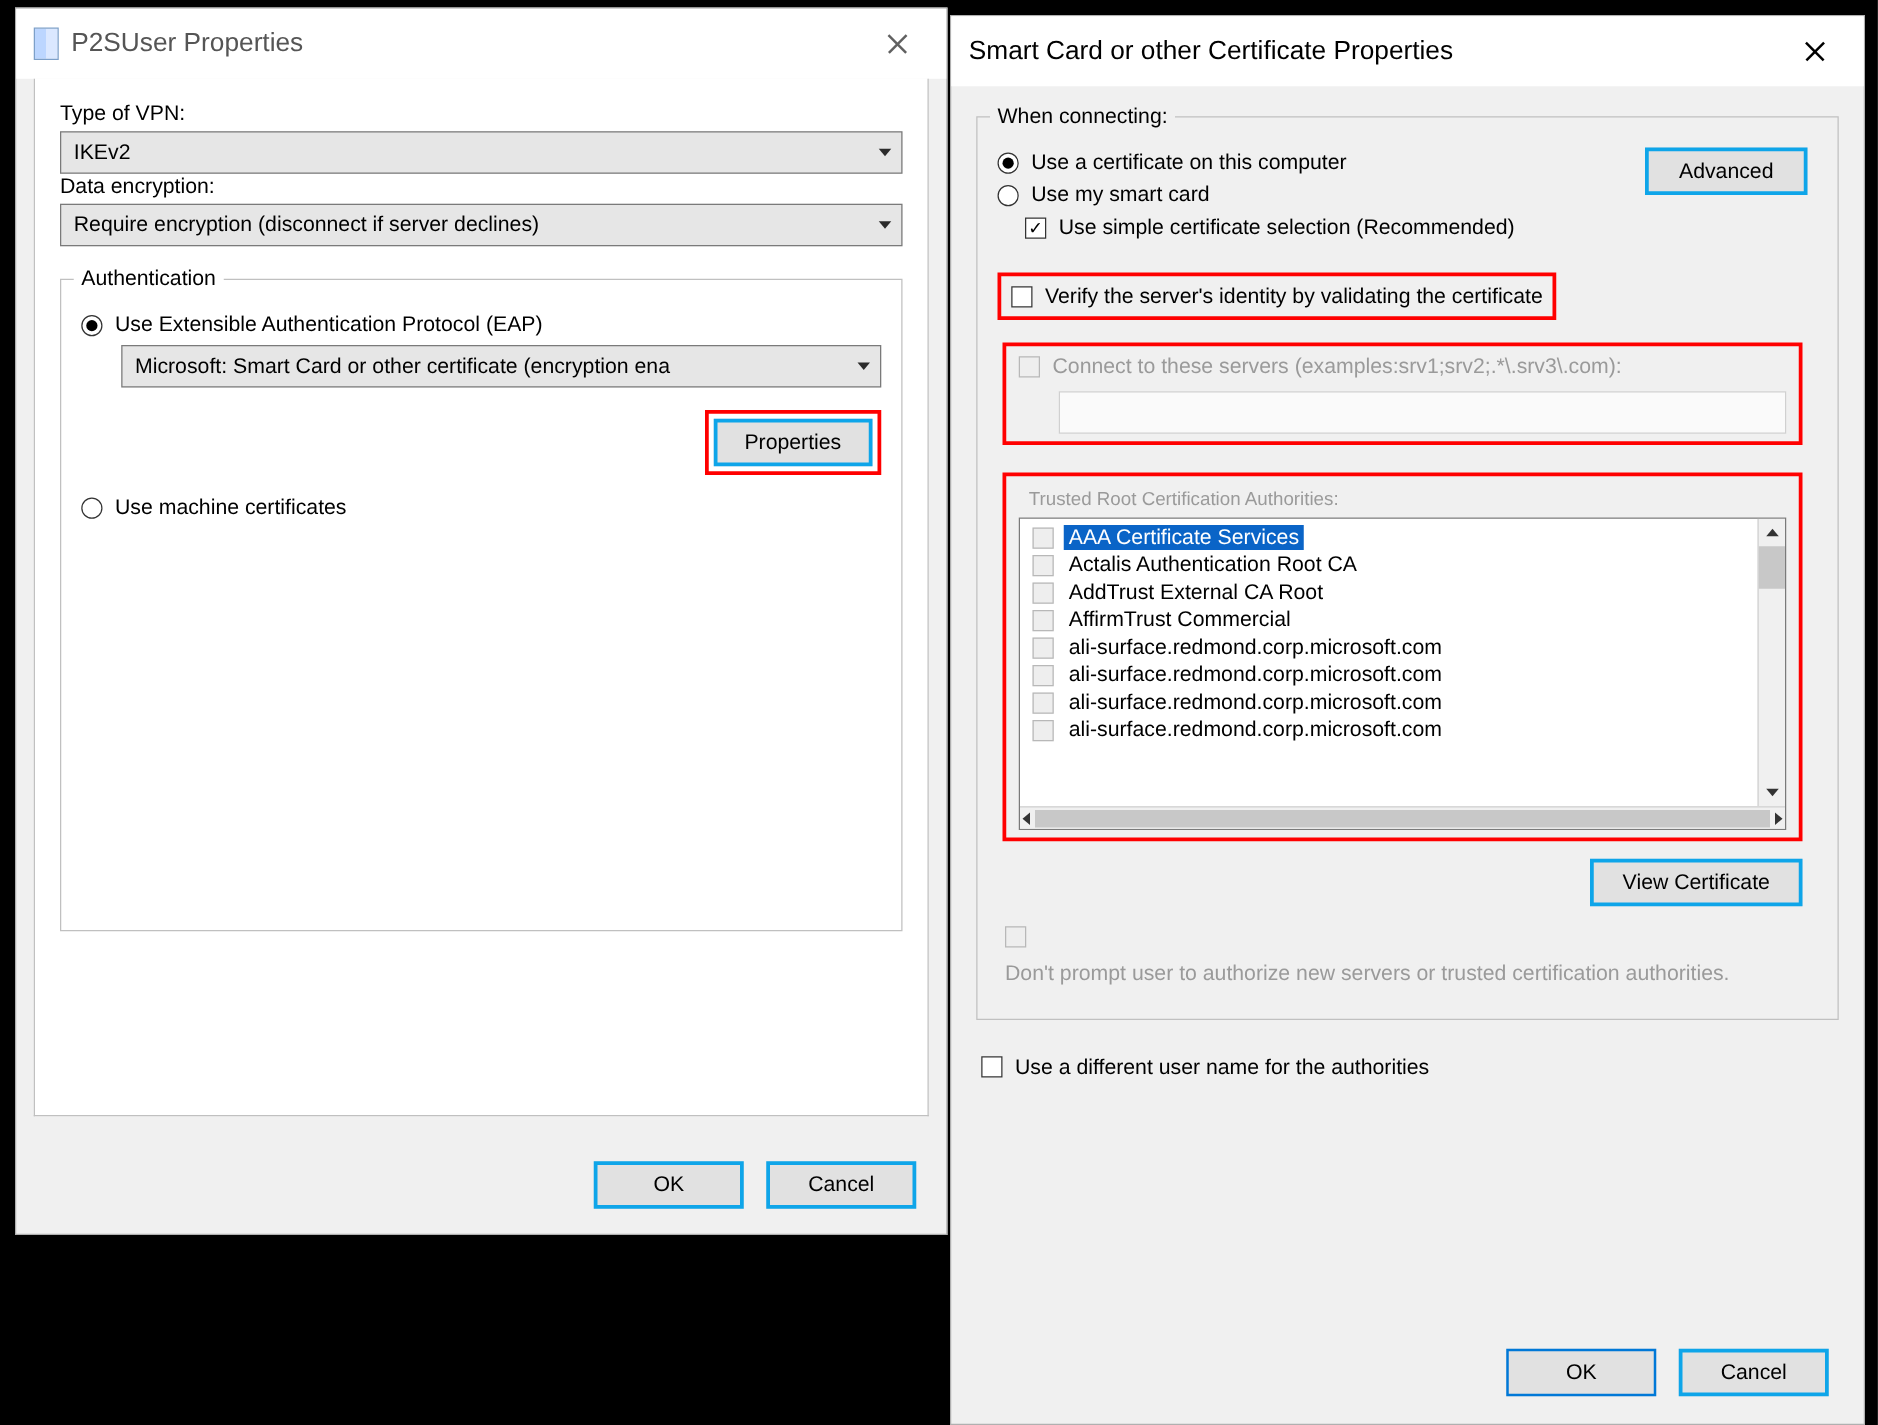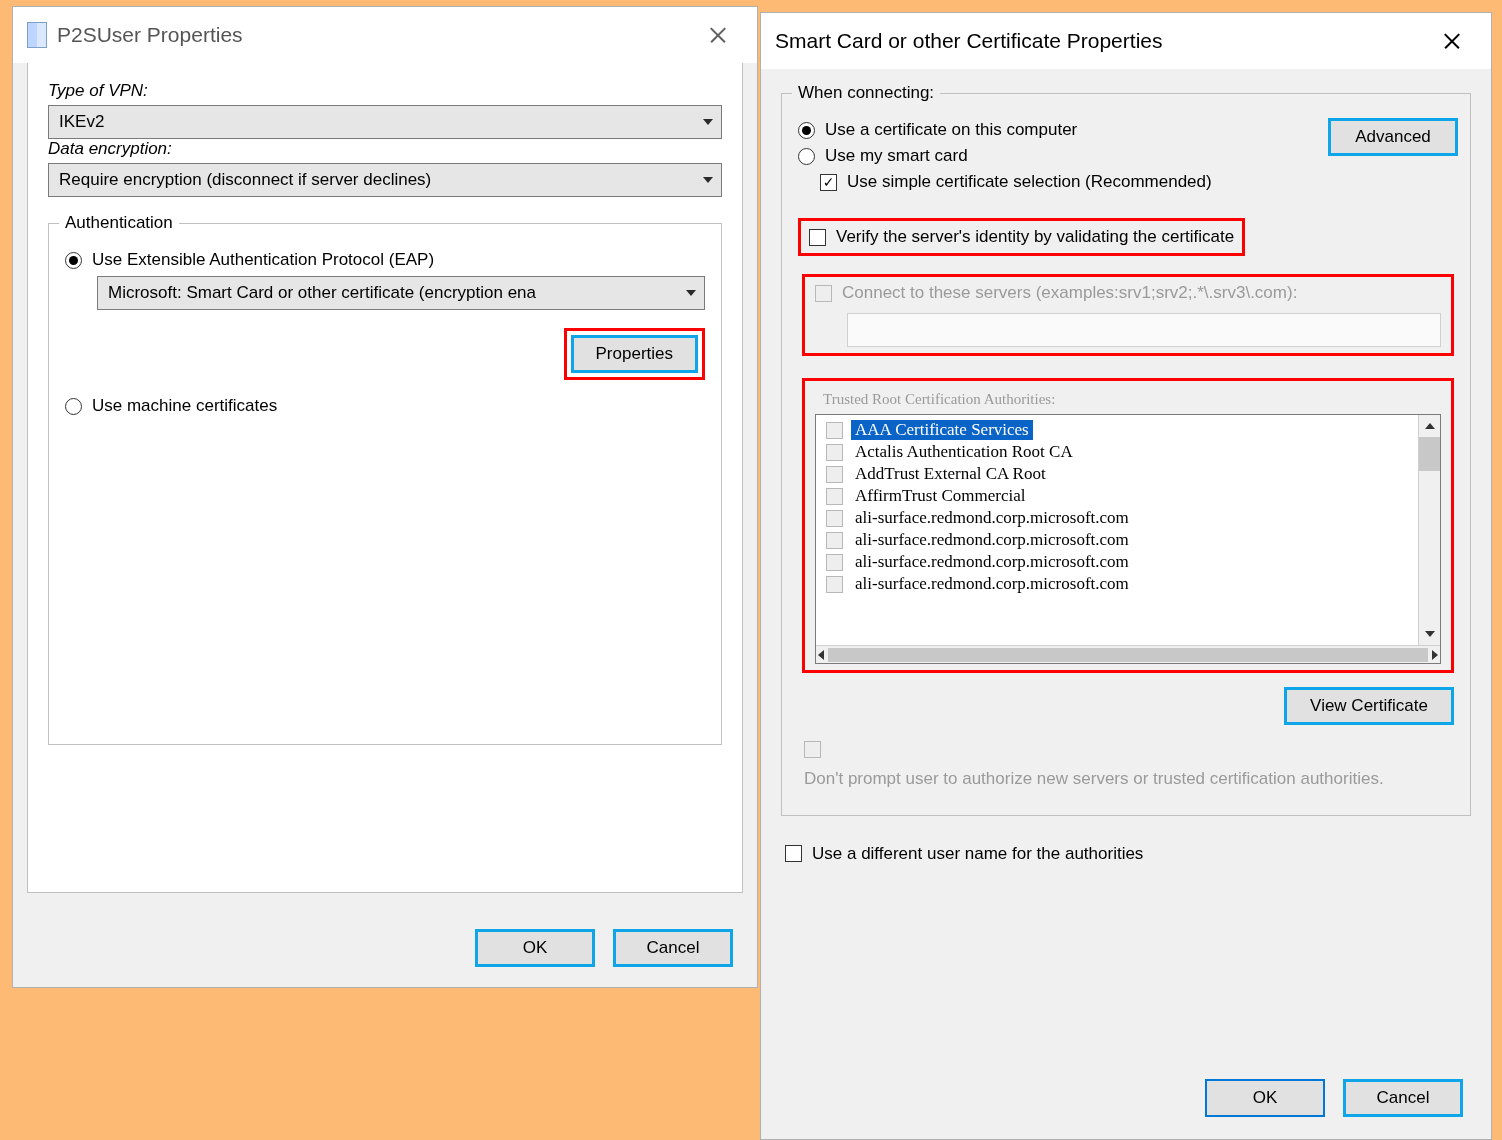--- a/index.html
+++ b/index.html
@@ -6,21 +6,21 @@
   body {
     font-family: "Segoe UI", Tahoma, sans-serif;
     font-size: 15px;
     color: #000;
     background: #808080;
   }
   .screen {
     position: relative;
     width: 1502px;
     height: 1140px;
-    background: #fdba74;
+    background: #000000;
   }
   
   .window {
     position: absolute;
     border: 1px solid #b0b0b0;
     background: #f0f0f0;
   }
   .titlebar {
     display: flex;
     align-items: center;
@@ -87,21 +87,21 @@
     border-bottom: 1px solid #fff;
   }
   .tabpanel {
     border: 1px solid #c0c0c0;
     border-top: none;
     background: #fff;
     margin: 0 14px 14px 14px;
     padding: 18px 20px 22px 20px;
   }
 
-  .label { font-size: 17px; margin-bottom: 4px; display:block;font-style:italic; }
+  .label { font-size: 17px; margin-bottom: 4px; display:block; }
   .grey  { color:#9a9a9a; }
   .select {
     width: 100%;
     height: 34px;
     border: 1px solid #7a7a7a;
     background: #e6e6e6;
     display: flex;
     align-items: center;
     justify-content: space-between;
     padding: 0 8px 0 10px;
@@ -230,21 +230,21 @@
     display:flex; align-items:center; gap:8px;
     font-size:17px; padding:1px 0;
   }
   .ca-item.selected .label-text {
     background:#0a64c7; color:#fff; padding:0 4px;
   }
   .ca-item .label-text { padding:0 4px; }
 
   .btn-row { display:flex; gap:18px; justify-content:flex-end; }
 
-  #ca-container { margin:22px 4px 0 4px;font-family:Liberation Serif, serif; }
+  #ca-container { margin:22px 4px 0 4px; }
   #ca-container > .grey { padding:4px 8px 6px 8px; }
 
 </style>
 </head>
 <body>
 
 <div class="screen">
 
   <div class="window" style="left:12px; top:6px; width:746px; height:982px;">
     <div class="titlebar">
@@ -306,21 +306,21 @@
   <div class="window" style="left:760px; top:12px; width:732px; height:1128px;">
     <div class="titlebar">
       <div class="title active">
         <span>Smart Card or other Certificate Properties</span>
       </div>
       <div class="close-x active"></div>
     </div>
 
     <div class="right-body">
 
-      <div class="groupbox grey-bg" style="padding-right:12px;">
+      <div class="groupbox grey-bg" style="padding-right:24px;">
         <span class="legend">When connecting:</span>
 
         <div style="display:flex; align-items:flex-start; justify-content:space-between;">
           <div style="flex:1;">
             <div class="radio-row">
               <span class="radio checked"></span>
               <span>Use a certificate on this computer</span>
             </div>
             <div class="radio-row">
               <span class="radio"></span>

